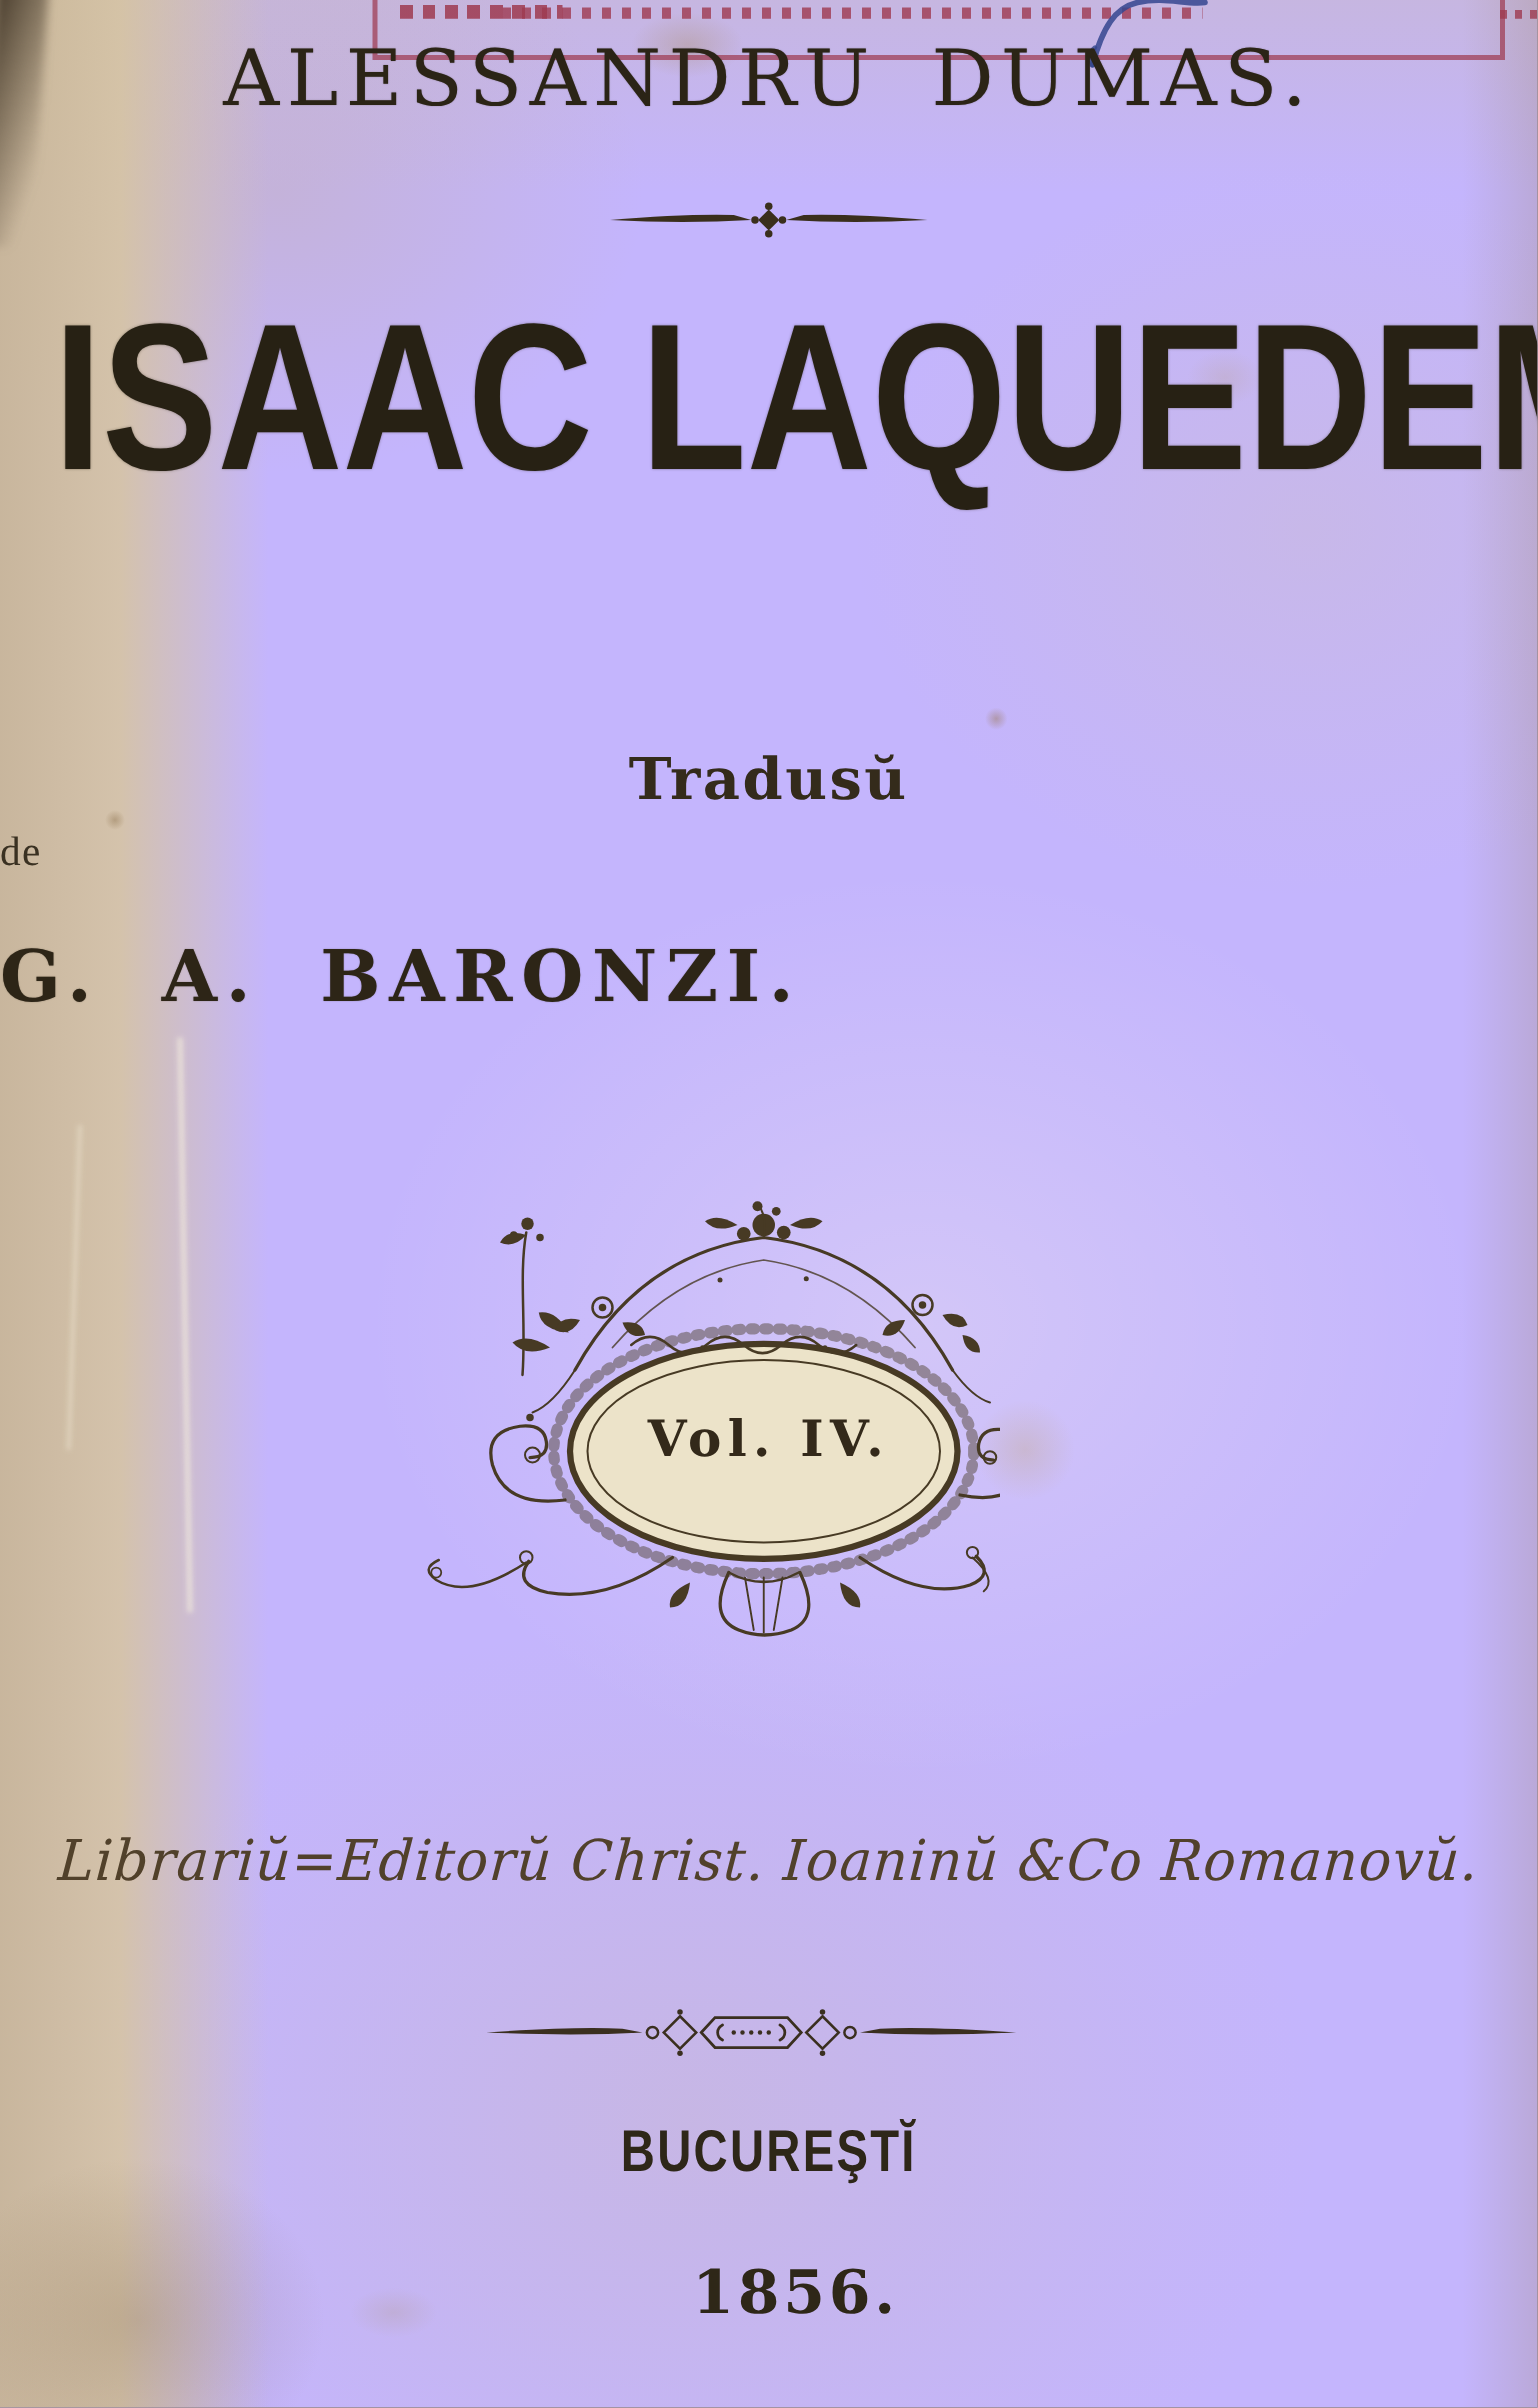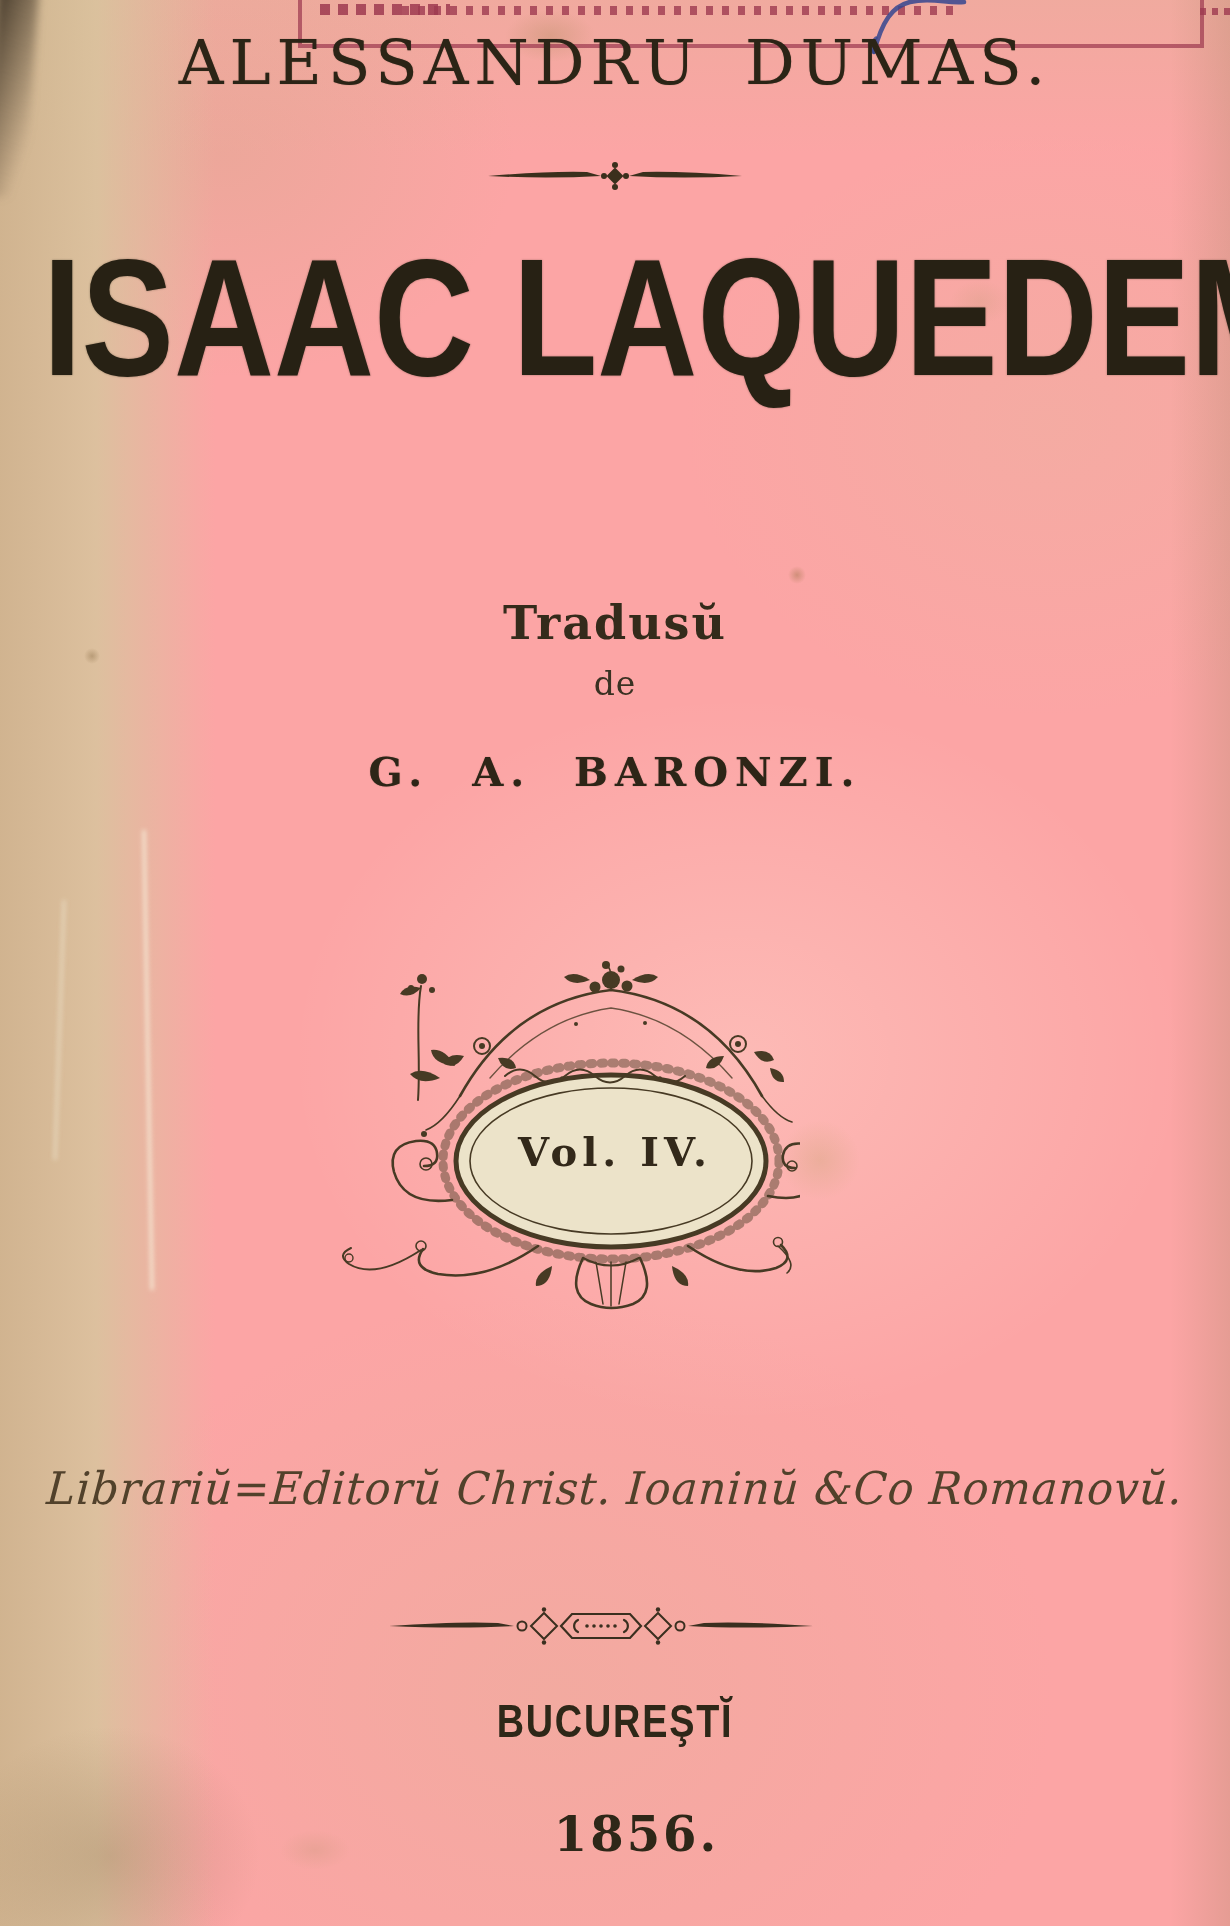--- a/index.html
+++ b/index.html
@@ -1,21 +1,21 @@
 <!DOCTYPE html>
 <html><head>
 <meta charset="utf-8">
 <style>
   html,body{margin:0;padding:0;background:#8a7a5e;}
   #scan{
     position:relative;
     width:1230px;height:1926px;
     margin:0 auto;
     overflow:hidden;
-    background:#fca5a5;
+    background:#c4b5fd;
     font-family:"DejaVu Serif", serif;
     color:#2b2416;
   }
   
   .mottle{
     position:absolute;inset:0;pointer-events:none;
     background:
       radial-gradient(420px 320px at 18% 8%, rgba(196,172,126,.28), rgba(196,172,126,0) 70%),
       radial-gradient(520px 420px at 85% 22%, rgba(214,196,152,.20), rgba(214,196,152,0) 70%),
       radial-gradient(640px 520px at 60% 55%, rgba(255,250,232,.25), rgba(255,250,232,0) 70%),
@@ -91,26 +91,26 @@
     font-family:"Liberation Sans", sans-serif;font-weight:bold;
     font-size:149px;line-height:1;letter-spacing:0px;white-space:nowrap;
     transform:scale(.93,1.12);transform-origin:50% 0;
     color:#272114;text-shadow:0 0 2px rgba(39,33,20,.45);
   }
   .tradus{
     position:absolute;left:0;right:0;top:560px;text-align:center;
     font-size:46px;font-weight:bold;letter-spacing:2px;color:#342b1b;margin-top:36px;
   }
   .de{
-    position:absolute;left:0;right:0;top:664px;text-align:center;
-    font-size:33px;color:#3a3122;letter-spacing:1px;
+    position:absolute;left:0;right:0;top:664px;
+    font-size:33px;color:#3a3122;letter-spacing:1px;font-family:Liberation Serif, serif;
   }
   .translator{
-    position:absolute;left:0;right:0;top:748px;text-align:center;
-    font-size:40px;font-weight:bold;letter-spacing:7px;word-spacing:22px;
+    position:absolute;left:0;right:0;top:748px;
+    font-size:57px;font-weight:bold;letter-spacing:7px;word-spacing:22px;
     color:#2d2517;text-shadow:0 0 1px rgba(45,37,23,.5);white-space:nowrap;
   }
   .cartouche{position:absolute;left:300px;top:928px;pointer-events:none;}
   .vol-label{
     position:absolute;left:478px;top:1128px;width:274px;text-align:center;
     font-size:40px;font-weight:bold;letter-spacing:5px;color:#33291a;
   }
   .script-line{
     position:absolute;left:0;right:0;top:1462px;text-align:center;
     font-style:italic;font-size:45px;letter-spacing:1px;

